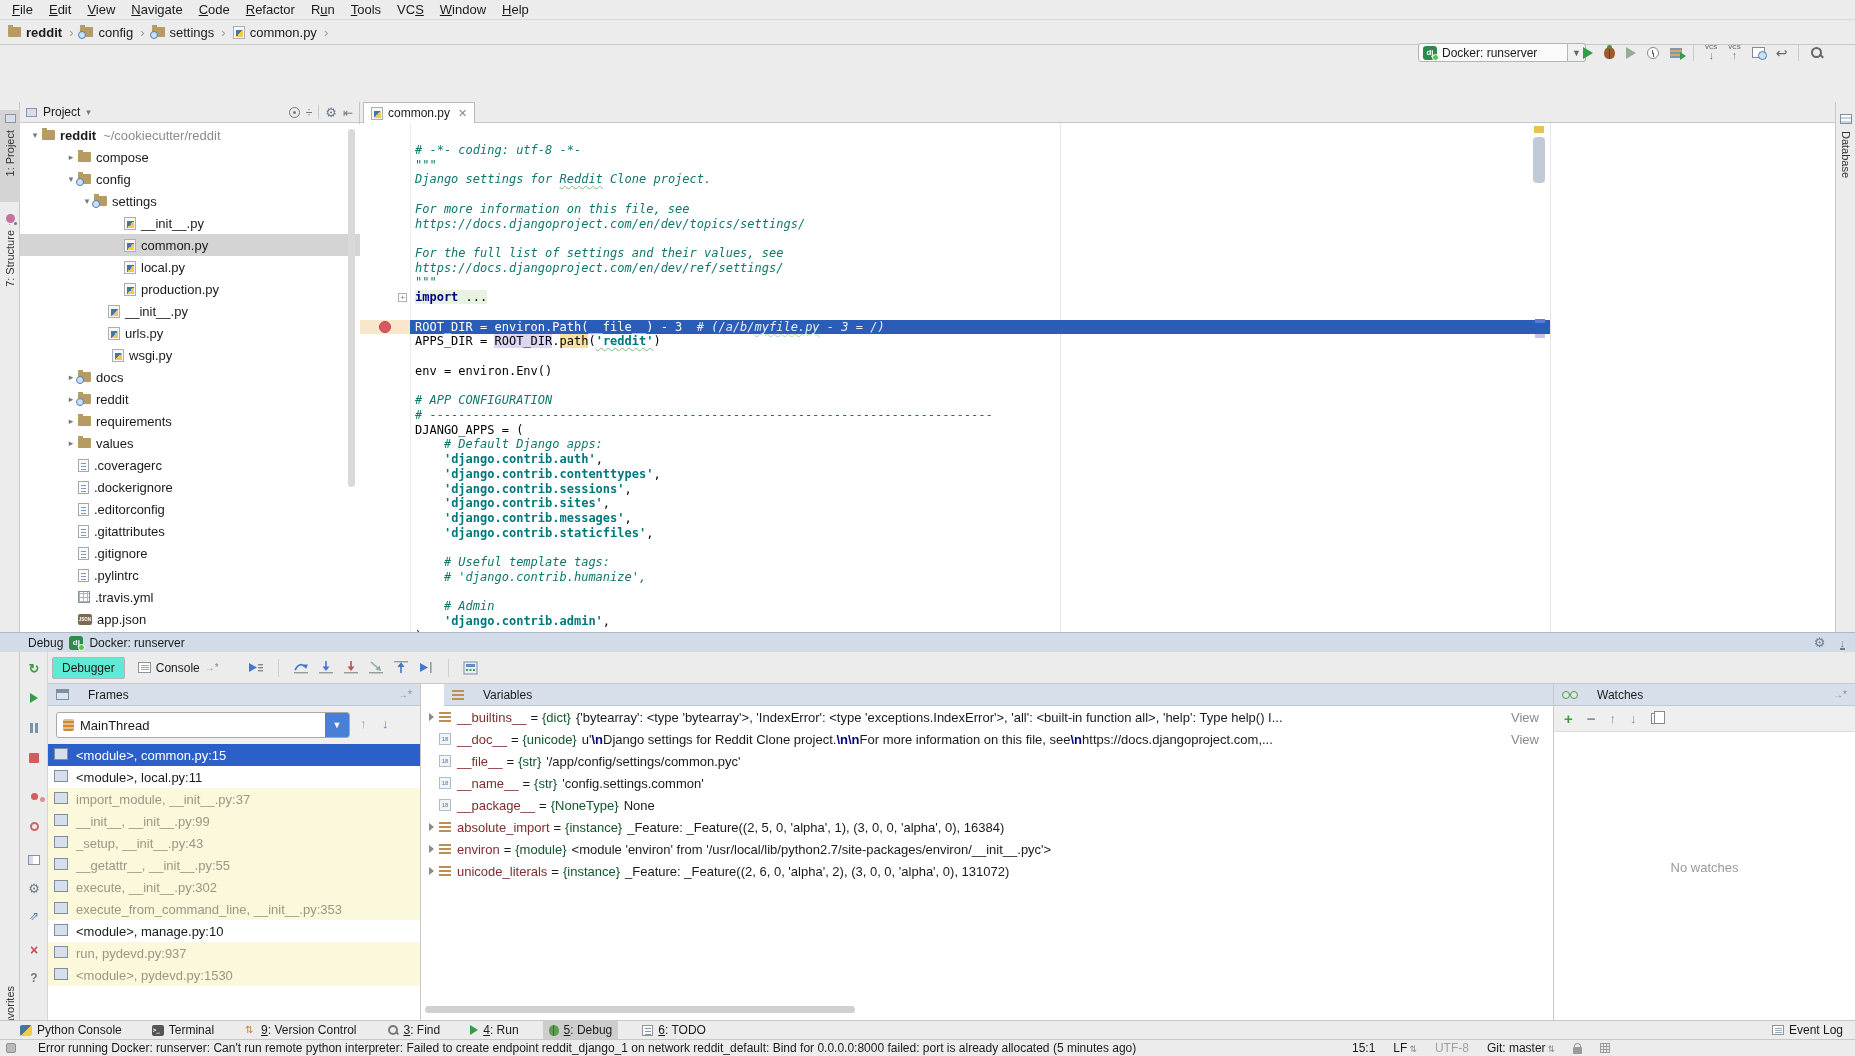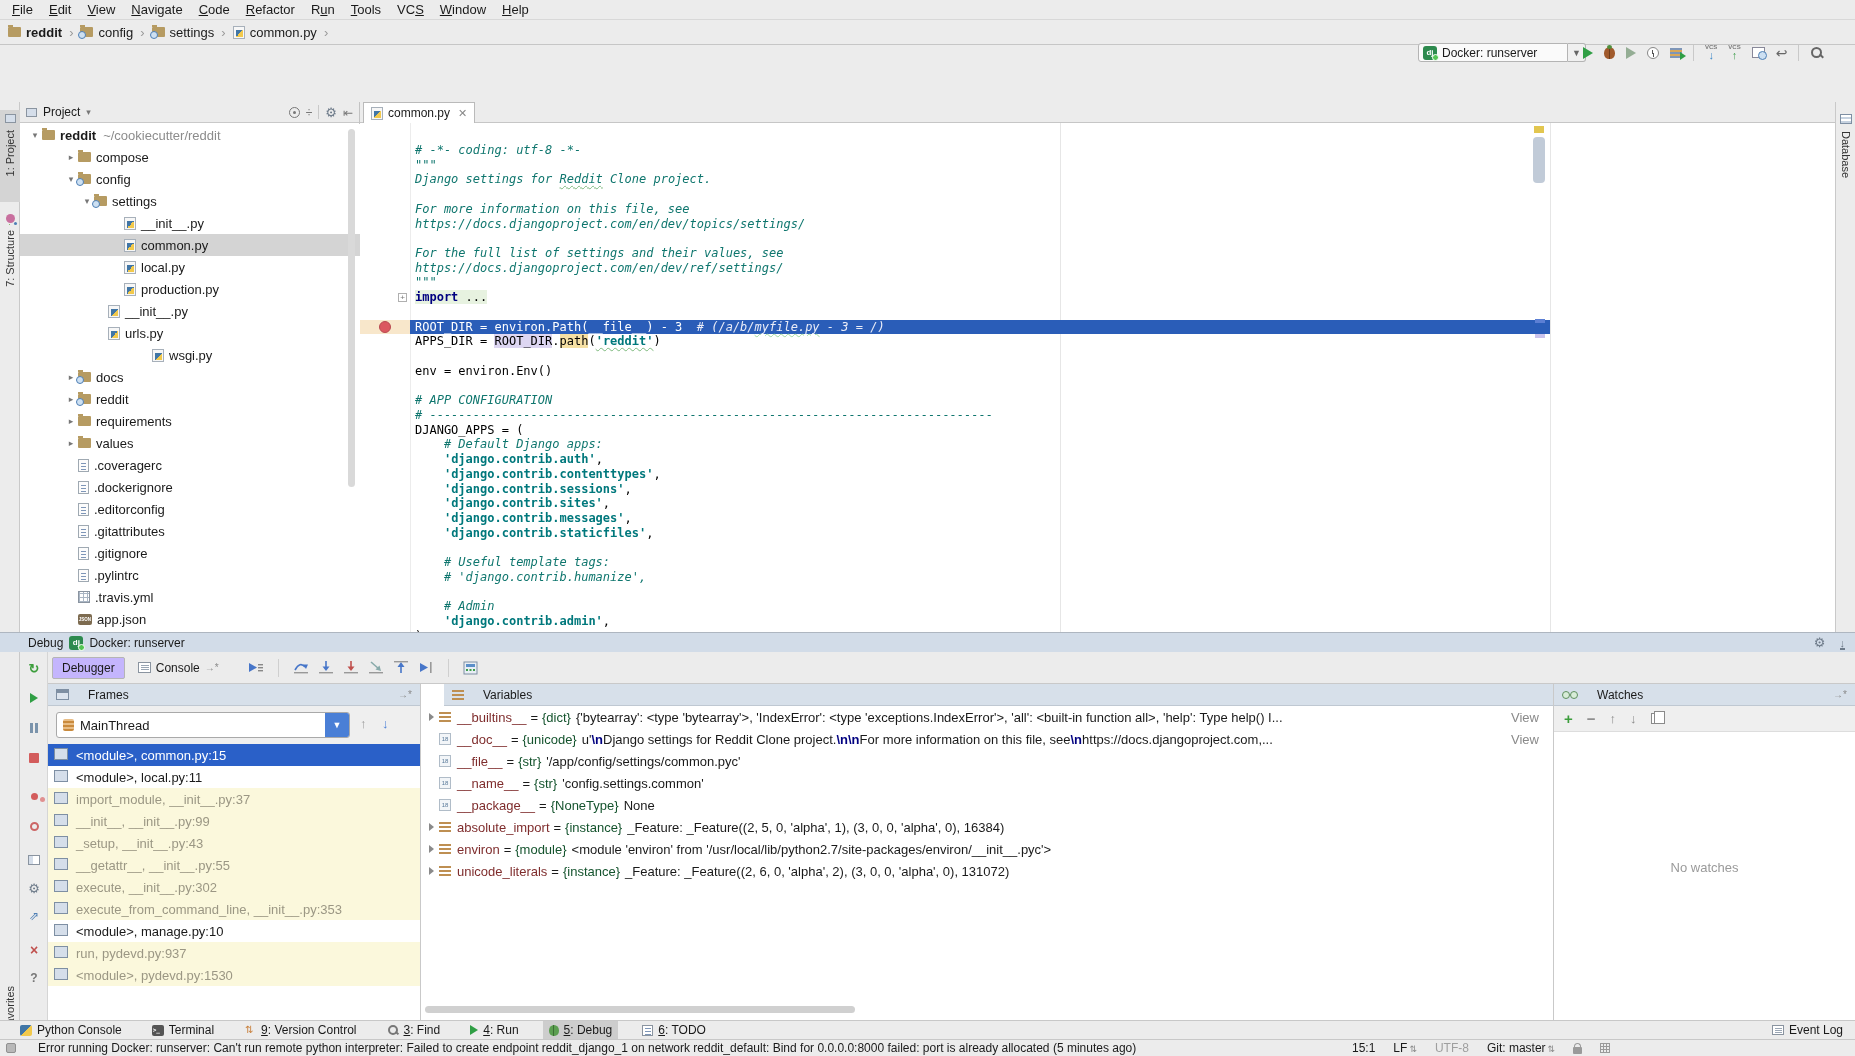--- a/index.html
+++ b/index.html
@@ -75,21 +75,21 @@
   #mark-yellow { left:1174px; top:3px; height:7px; background:#e2c64f; }
   #mark-blue { left:1175px; top:196px; height:4px; background:#5c7fd4; }
   #mark-lav { left:1175px; top:211px; height:4px; background:#c9c2ec; }
   #escroll-x { position:absolute; left:52px; top:558px; width:90px; height:6px; background:#c9c9c9; border-radius:3px; }
 
   
   #dbg-header { position:absolute; left:0; top:632px; width:1855px; height:20px; background:#d2dce8; border-top:1px solid #aeb6c0; display:flex; align-items:center; gap:6px; padding-left:28px; font-size:12px; }
   #dbg-header .right { position:absolute; right:10px; display:flex; gap:14px; align-items:center; }
   #dbg-tabsrow { position:absolute; left:20px; top:652px; width:1835px; height:32px; background:#ececec; border-bottom:1px solid #c9c9c9; display:flex; align-items:center; padding-left:32px; gap:6px; }
   .dtab { height:22px; display:flex; align-items:center; gap:5px; padding:0 9px; font-size:12px; border-radius:2px; }
-  .dtab.active { background:#c4b5fd; border:1px solid #b5b5b5; }
+  .dtab.active { background:#5eead4; border:1px solid #b5b5b5; }
   .pin { color:#8a8a8a; font-size:10px; }
   .steps { display:flex; align-items:center; gap:9px; margin-left:14px; }
   .vsep { width:1px; height:18px; background:#cfcfcf; margin:0 5px; }
 
   #dbg-lstrip { position:absolute; left:20px; top:652px; width:28px; height:368px; background:#ececec; border-right:1px solid #d5d5d5; }
   .dstrip-i { position:absolute; left:6px; width:16px; height:16px; display:flex; align-items:center; justify-content:center; }
 
   .subhead { position:absolute; top:684px; height:22px; background:#d7e0ea; border-bottom:1px solid #bfc8d2; display:flex; align-items:center; gap:19px; padding:0 8px; font-size:12px; }
   .subhead .pin { position:absolute; right:8px; }
   #frames-head { left:48px; width:372px; }
@@ -349,21 +349,21 @@
           <div class="trow" style="padding-left: 74px;">
             <span class="tspace"></span>
             <span class="ic i-python"></span>
             <span class="tlabel">__init__.py</span>
           </div>
           <div class="trow" style="padding-left: 74px;">
             <span class="tspace"></span>
             <span class="ic i-python"></span>
             <span class="tlabel">urls.py</span>
           </div>
-          <div class="trow" style="padding-left: 118px;">
+          <div class="trow" style="padding-left: 78px;">
             <span class="tspace"></span>
             <span class="ic i-python"></span>
             <span class="tlabel">wsgi.py</span>
           </div>
           <div class="trow" style="padding-left: 44px;">
             <span class="tarrow">▸</span>
             <span class="ic i-folder src"></span>
             <span class="tlabel">docs</span>
           </div>
           <div class="trow" style="padding-left: 44px;">

